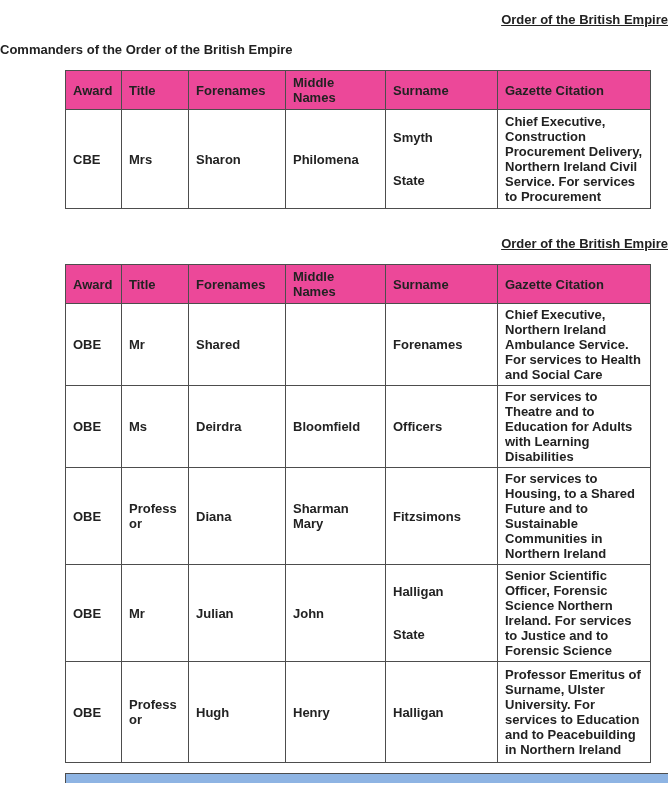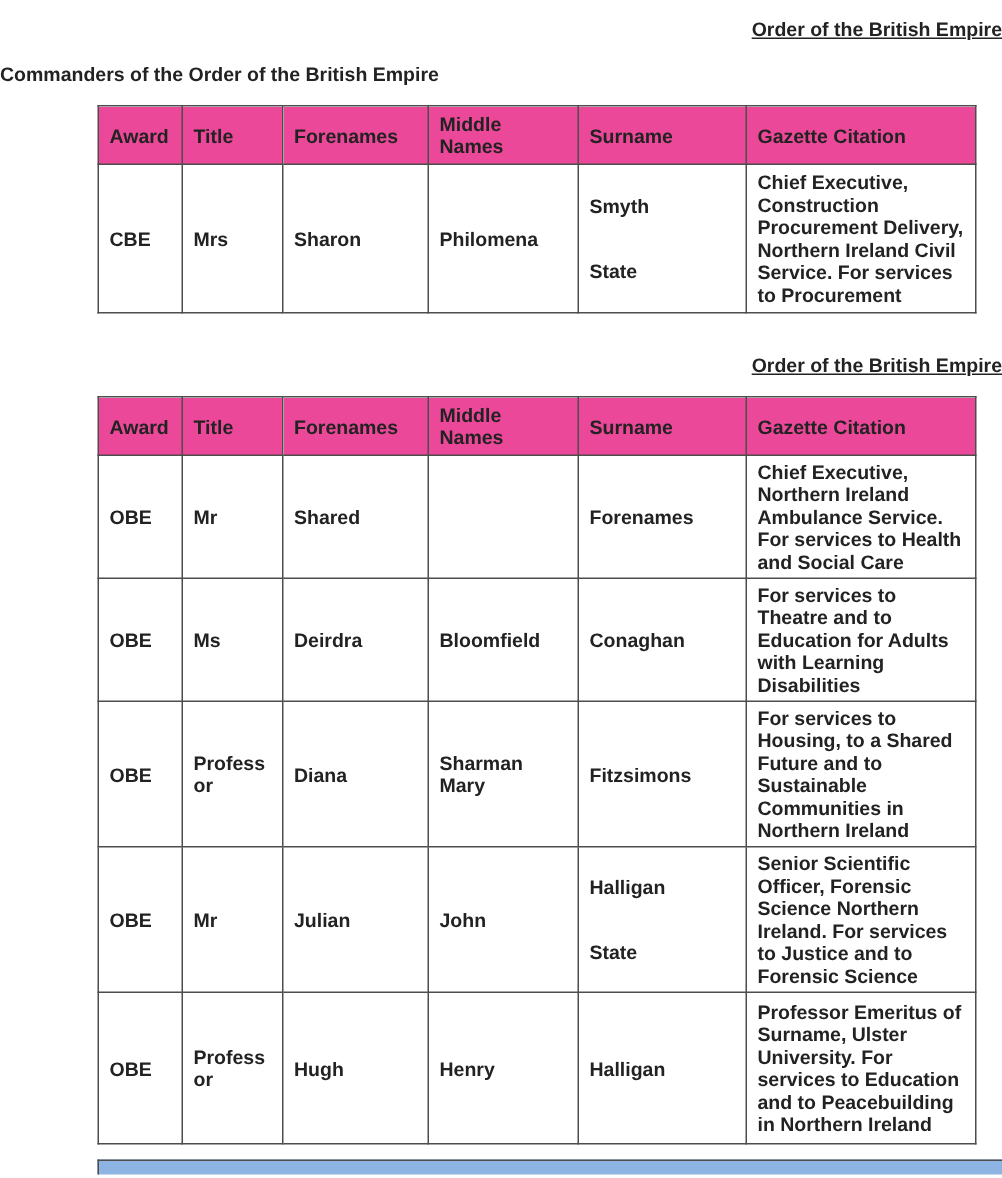--- a/index.html
+++ b/index.html
@@ -147,21 +147,21 @@
 
         </td>
         <td>Chief Executive, Northern Ireland Ambulance Service. For services to Health and Social Care</td>
       </tr>
       <tr class="h65">
         <td>OBE</td>
         <td>Ms</td>
         <td>Deirdra</td>
         <td>Bloomfield</td>
         <td>
-          <div>Conaghan</div>
+          <div>Officers</div>
 
         </td>
         <td>For services to Theatre and to Education for Adults with Learning Disabilities</td>
       </tr>
       <tr class="h90">
         <td>OBE</td>
         <td>Professor</td>
         <td>Diana</td>
         <td>Sharman Mary</td>
         <td>

